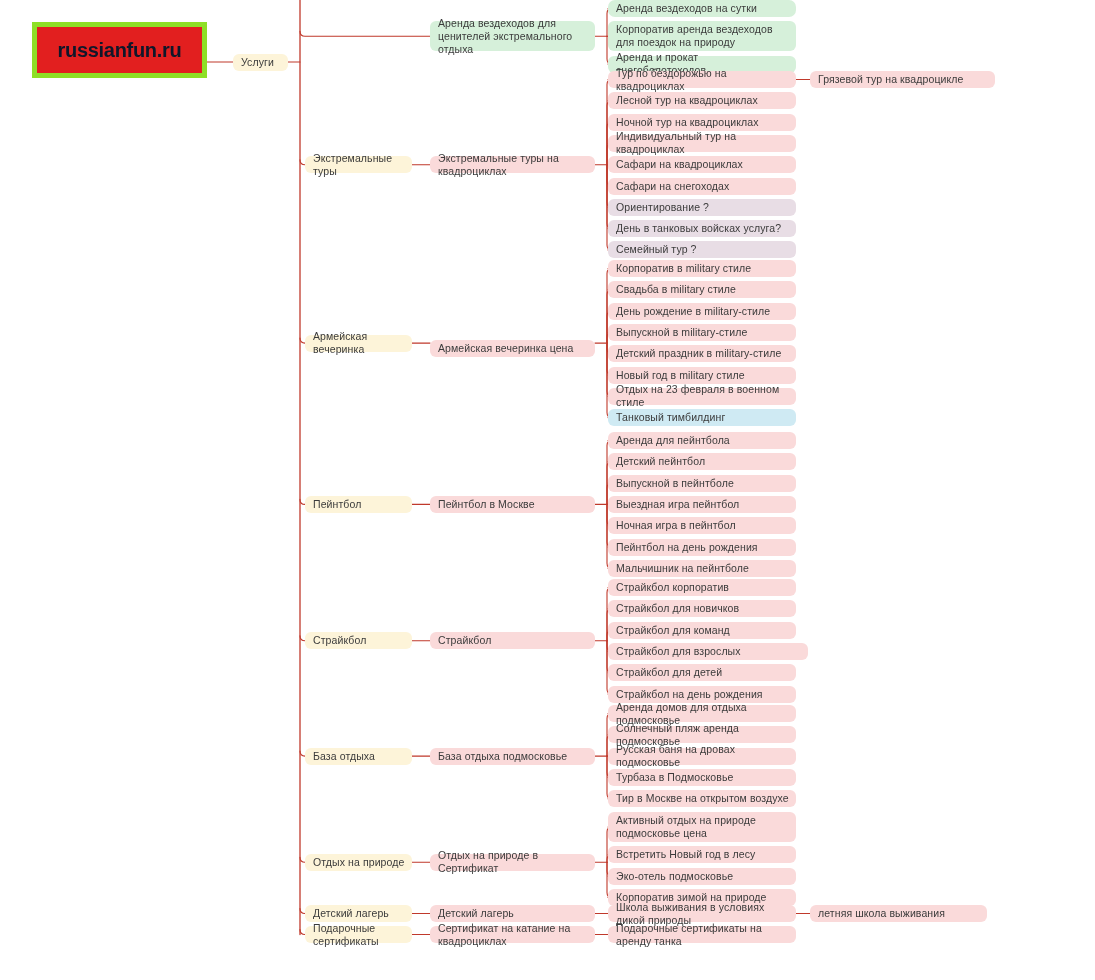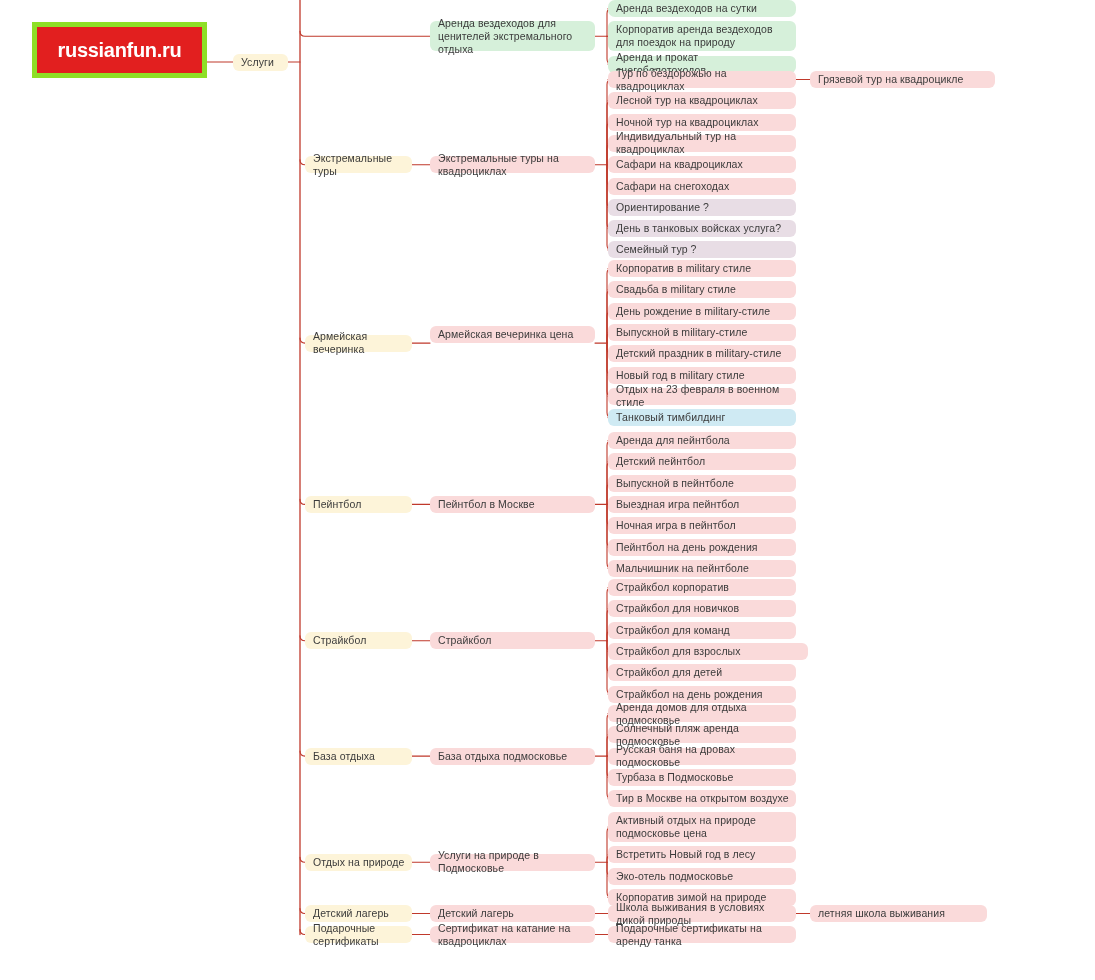--- a/index.html
+++ b/index.html
@@ -48,21 +48,21 @@
     left:32px; top:22px;
     width:175px; height:56px;
     background:#e21f1f;
     border:5px solid #8ee026;
     box-sizing:border-box;
     display:flex;
     align-items:center;
     justify-content:center;
   }
   #logo span{
-    color:#ffffff;
+    color:#0f172a;
     font-size:20px;
     font-weight:bold;
     letter-spacing:-0.3px;
     font-family:"Liberation Sans","DejaVu Sans",sans-serif;
   }
 </style>
 </head>
 <body>
 
 <div id="canvas">
@@ -215,21 +215,21 @@
       </div>
       <div class="node n-pink" style="left: 608px; top: 366.5px; width: 188px; height: 17px;">
         <span>Новый год в military стиле</span>
       </div>
       <div class="node n-pink" style="left: 608px; top: 387.8px; width: 188px; height: 17px;">
         <span>Отдых на 23 февраля в военном стиле</span>
       </div>
       <div class="node n-blue" style="left: 608px; top: 409.1px; width: 188px; height: 17px;">
         <span>Танковый тимбилдинг</span>
       </div>
-      <div class="node n-pink" style="left: 430px; top: 326px; width: 165px; height: 17px;">
+      <div class="node n-pink" style="left: 430px; top: 340px; width: 165px; height: 17px;">
         <span>Армейская вечеринка цена</span>
       </div>
       <div class="node n-yellow" style="left: 305px; top: 334.55px; width: 107px; height: 17px;">
         <span>Армейская вечеринка</span>
       </div>
       <div class="node n-pink" style="left: 608px; top: 432px; width: 188px; height: 17px;">
         <span>Аренда для пейнтбола</span>
       </div>
       <div class="node n-pink" style="left: 608px; top: 453.3px; width: 188px; height: 17px;">
         <span>Детский пейнтбол</span>
@@ -306,21 +306,21 @@
       <div class="node n-pink" style="left: 608px; top: 846.3px; width: 188px; height: 17px;">
         <span>Встретить Новый год в лесу</span>
       </div>
       <div class="node n-pink" style="left: 608px; top: 867.6px; width: 188px; height: 17px;">
         <span>Эко-отель подмосковье</span>
       </div>
       <div class="node n-pink" style="left: 608px; top: 888.9px; width: 188px; height: 17px;">
         <span>Корпоратив зимой на природе</span>
       </div>
       <div class="node n-pink" style="left: 430px; top: 853.7px; width: 165px; height: 17px;">
-        <span>Услуги на природе в Подмосковье</span>
+        <span>Отдых на природе в Сертификат</span>
       </div>
       <div class="node n-yellow" style="left: 305px; top: 853.7px; width: 107px; height: 17px;">
         <span>Отдых на природе</span>
       </div>
       <div class="node n-pink" style="left: 608px; top: 905px; width: 188px; height: 17px;">
         <span>Школа выживания в условиях дикой природы</span>
       </div>
       <div class="node n-pink" style="left: 810px; top: 905px; width: 177px; height: 17px;">
         <span>летняя школа выживания</span>
       </div>

